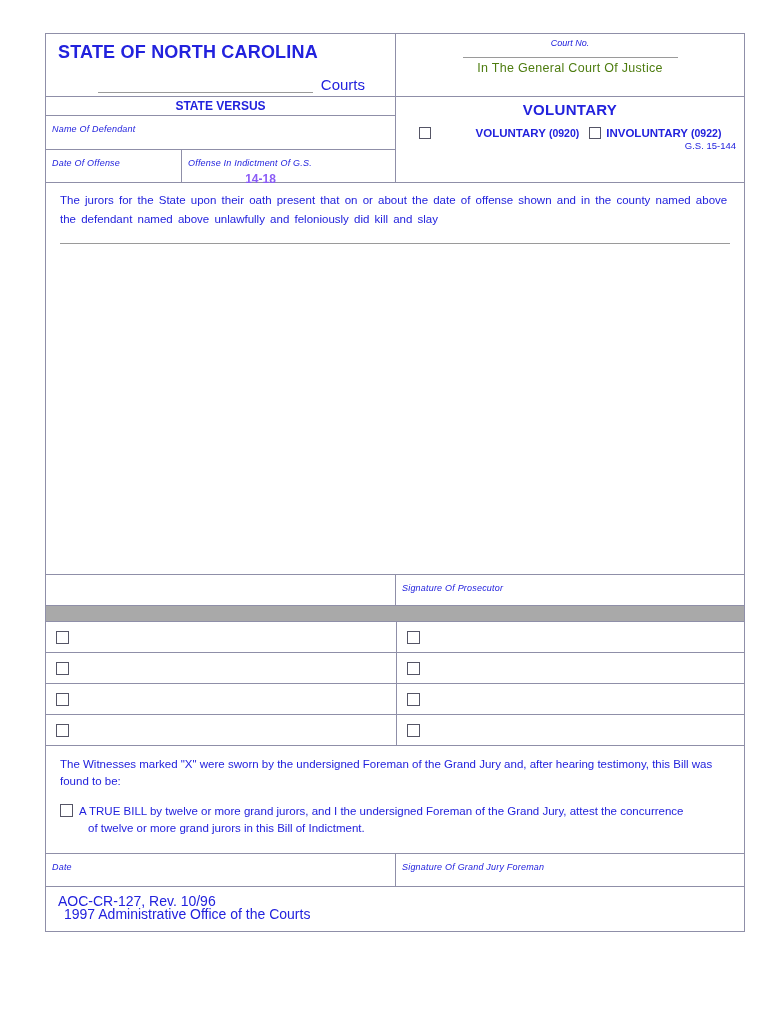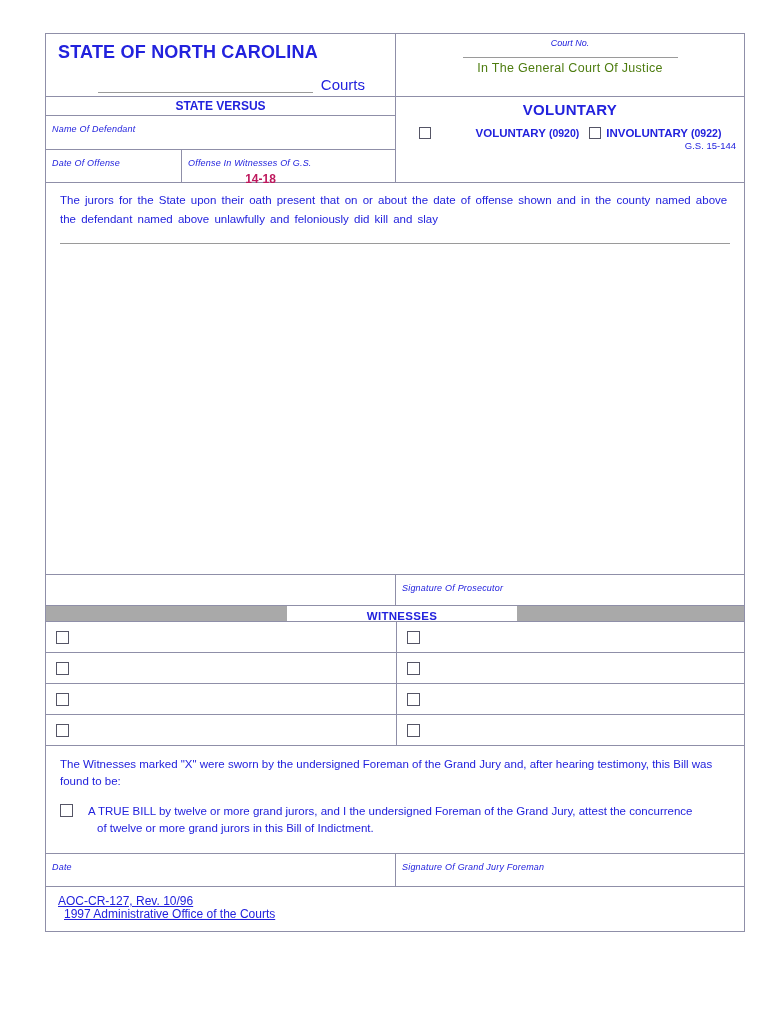--- a/index.html
+++ b/index.html
@@ -121,21 +121,21 @@
   }
   .offense-gs {
     flex: 1;
     box-sizing: border-box;
     padding: 2px 0 0 6px;
     position: relative;
   }
   .gs-num {
     font-size: 12px;
     font-weight: bold;
-    color: #be185d;
+    color: #8b5cf6;
     text-align: center;
     padding-right: 62px;
     padding-top: 2px;
   }
   .indict-title {
     font-size: 15px;
     font-weight: bold;
     color: #2222dd;
     text-align: center;
     line-height: 20px;
@@ -246,34 +246,33 @@
   .find-opt {
     display: flex;
     align-items: flex-start;
     margin-top: 13px;
   }
   .find-opt .cbox-lg { margin-top: 1px; }
   .find-opt-text {
     font-size: 11.5px;
     color: #2222dd;
     line-height: 17px;
-    margin-left: 15px;
+    margin-left: 6px;
   }
   .find-opt-text .indent2 { display: block; padding-left: 9px; }
 
   
   .foot-row { display: flex; border-top: 1px solid #8f8fa8; border-bottom: 1px solid #8f8fa8; height: 32px; margin-top: 12px; }
   .foot-date { width: 350px; box-sizing: border-box; border-right: 1px solid #8f8fa8; padding: 2px 0 0 6px; }
   .foot-sig { flex: 1; box-sizing: border-box; padding: 2px 0 0 6px; }
   .foot-note {
     padding: 8px 0 10px 12px;
-    font-size: 12px;
+    font-size: 14px;
     color: #2222dd;
     line-height: 13px;
-    text-decoration: underline;
   }
   .foot-note .l2 { padding-left: 6px; }
 </style>
 </head>
 <body>
 
 <div class="page">
   <div class="form">
 
     <div class="hdr">
@@ -295,21 +294,21 @@
       <div class="band2-left">
         <div class="state-versus">STATE VERSUS</div>
         <div class="defname">
           <span class="ital">Name Of Defendant</span>
         </div>
         <div class="offense-row">
           <div class="offense-date">
             <span class="ital">Date Of Offense</span>
           </div>
           <div class="offense-gs">
-            <span class="ital">Offense In Witnesses Of G.S.</span>
+            <span class="ital">Offense In Indictment Of G.S.</span>
             <div class="gs-num">14-18</div>
           </div>
         </div>
       </div>
       <div class="band2-right">
         <div class="indict-title">VOLUNTARY</div>
         <div class="checkline">
           <div style="display:flex;align-items:center;gap:40px;">
             <span class="cbox"></span>
             <span class="chk-label"><span>VOLUNTARY</span> <span class="chk-code">(0920)</span></span>
@@ -331,23 +330,20 @@
 
     <div class="prosec-row">
       <div class="prosec-left"></div>
       <div class="prosec-right">
         <span class="ital">Signature Of Prosecutor</span>
       </div>
     </div>
 
     <div class="wit-bar">
       <div class="wit-gray wit-gray-l"></div>
-      <div class="wit-white">
-        <span class="wit-label">WITNESSES</span>
-      </div>
       <div class="wit-gray wit-gray-r"></div>
     </div>
 
     <div>
       <div class="wit-row">
         <div class="wit-cell wit-cell-l">
           <span class="cbox-lg"></span>
           <span class="chk-label" style="font-weight:normal;"></span>
         </div>
         <div class="wit-cell wit-cell-r">

